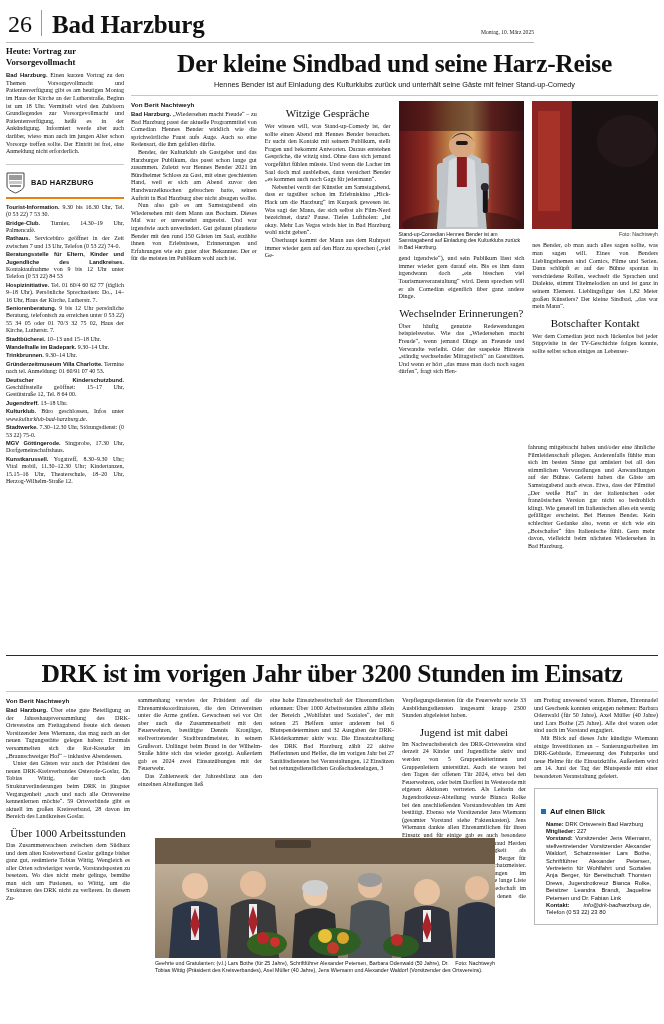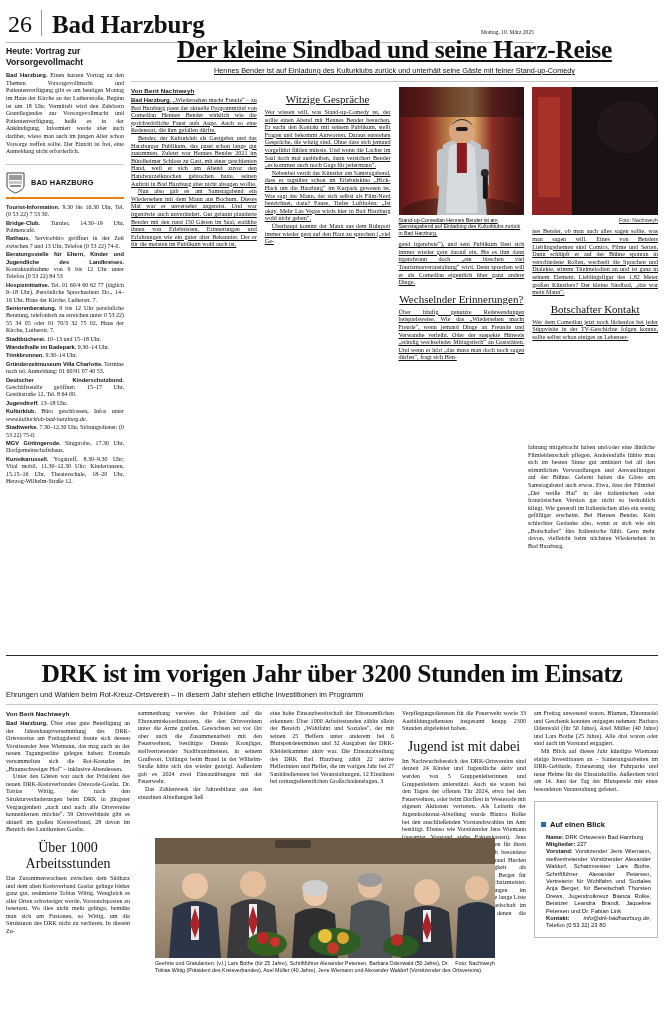--- a/index.html
+++ b/index.html
@@ -22,51 +22,51 @@
 
   
   .kicker{font-family:"Liberation Sans",sans-serif;font-weight:700;font-size:6.2px;letter-spacing:.1px;margin:0 0 3px 0;}
   .body-text{font-family:"Liberation Serif",serif;font-size:6.1px;line-height:7.6px;text-align:justify;hyphens:auto;margin:0;}
   .body-text + .body-text{text-indent:7px;}
   .lead-in{font-family:"Liberation Sans",sans-serif;font-weight:700;font-size:5.9px;}
   .subhead{font-family:"Liberation Serif",serif;font-size:11px;text-align:center;margin:6px 0 4px 0;font-weight:400;}
 
   
   .rail{position:absolute;left:6px;top:46px;width:118px;}
-  .rail-head{font-family:Liberation Sans, sans-serif;font-weight:700;font-size:8.6px;line-height:10.6px;margin:0 0 5px 0;}
+  .rail-head{font-family:Liberation Serif, serif;font-weight:700;font-size:8.6px;line-height:10.6px;margin:0 0 5px 0;}
   .rail-body{font-family:"Liberation Serif",serif;font-size:6.0px;line-height:7.6px;text-align:justify;margin:0;}
   .rail-sep{border-bottom:1px solid #c8c8c8;margin:8px 0 7px 0;}
   .rail-badge{display:flex;align-items:center;gap:6px;margin-bottom:3px;}
   .badge-crest{width:19px;height:22px;flex:0 0 19px;position:relative;}
   .badge-crest svg{display:block;}
   .badge-word{font-family:"Liberation Sans",sans-serif;font-weight:700;font-size:7.4px;letter-spacing:.2px;}
   .badge-rule{height:2px;background:#e8820c;margin:2px 0 5px 0;}
   .rail-entry{font-family:"Liberation Serif",serif;font-size:6.0px;line-height:7.4px;text-align:justify;margin:0 0 1px 0;}
   .rail-entry b{font-family:"Liberation Sans",sans-serif;font-weight:700;font-size:5.7px;}
   .rail-entry i{font-style:italic;}
 
   
-  .art1{position:absolute;left:131px;top:32px;width:527px;text-decoration:underline;}
+  .art1{position:absolute;left:131px;top:46px;width:527px;}
   .head1{font-family:"Liberation Serif",serif;font-weight:700;font-size:25.5px;line-height:27px;letter-spacing:-0.3px;text-align:center;margin:4px 0 3px 0;}
   .dek1{font-family:"Liberation Sans",sans-serif;font-size:7.3px;text-align:center;margin:0 0 6px 0;color:#111;}
   .rule-thin{border-top:1px solid #c6c6c6;margin:4px 0 5px 0;}
   .cols4{display:flex;gap:8px;}
   .col{width:126px;}
   .photo{width:100%;background:#2a2024;position:relative;overflow:hidden;}
   .cap{font-family:"Liberation Sans",sans-serif;font-size:5.2px;line-height:6.4px;margin:2px 0 5px 0;display:flex;gap:6px;}
   .cap .credit{margin-left:auto;white-space:nowrap;color:#333;}
 
   
   .art2{position:absolute;left:6px;top:655px;width:652px;}
   .rule-thick{border-top:1.6px solid #2b2b2b;margin-bottom:4px;}
   .head2{font-family:"Liberation Serif",serif;font-weight:700;font-size:25.5px;line-height:27px;letter-spacing:-0.4px;margin:2px 0 3px 0;text-align:center;}
   .dek2{font-family:"Liberation Sans",sans-serif;font-size:7.4px;margin:0 0 5px 0;}
   .cols5{display:flex;gap:8px;}
   .col5{width:124px;}
-  .subhead2{font-family:"Liberation Serif",serif;font-size:14px;text-align:center;margin:6px 0 3px 0;}
+  .subhead2{font-family:"Liberation Serif",serif;font-size:11px;text-align:center;margin:6px 0 3px 0;}
 
   
   .infobox{border:1px solid #b9b9b9;padding:5px 6px 7px 6px;margin-top:7px;}
   .ib-head{font-family:"Liberation Sans",sans-serif;font-weight:700;font-size:7.6px;display:flex;align-items:center;gap:4px;margin-bottom:5px;margin-top:13px;}
   .ib-square{width:5px;height:5px;background:#1f6fb2;display:inline-block;}
   .ib-body{font-family:"Liberation Sans",sans-serif;font-size:5.8px;line-height:7.4px;text-align:justify;padding-left:5px;}
   .ib-body b{font-weight:700;}
   .ib-body i{font-style:italic;}
 
   .photo-wide{width:100%;background:#3a2f2b;overflow:hidden;position:relative;}
@@ -202,21 +202,20 @@
     </div>
   </div>
 
   <div style="position:absolute;left:528px;top:444px;width:127px;">
     <p class="body-text">fahrung mitgebracht haben und/oder eine ähnliche Filmleidenschaft pflegen. Anderenfalls fühlte man sich im besten Sinne gut amüsiert bei all den stimmlichen Verwandlungen und Anwandlungen auf der Bühne. Gelernt haben die Gäste am Samstagabend auch etwas. Etwa, dass der Filmtitel „Der weiße Hai“ in der italienischen oder französischen Version gar nicht so bedrohlich klingt. Wie generell im Italienischen alles ein wenig gefälliger erscheint. Bei Hennes Bender. Kein schlechter Gedanke also, wenn er sich wie ein „Botschafter“ fürs Italienische fühlt. Gern mehr davon, vielleicht beim nächsten Wiedersehen in Bad Harzburg.</p>
   </div>
 
   <div class="art2">
     <div class="rule-thick"></div>
     <div class="head2">DRK ist im vorigen Jahr über 3200 Stunden im Einsatz</div>
-    <div class="dek2">Ehrungen und Wahlen beim Rot-Kreuz-Ortsverein – In diesem Jahr stehen etliche Investitionen im Programm</div>
     <div class="rule-thin"></div>
 
     <div class="cols5">
 
       <div class="col5">
         <div class="kicker">Von Berit Nachtweyh</div>
         <p class="body-text"><span class="lead-in">Bad Harzburg.</span> <span>Über eine gute Beteiligung an der Jahreshauptversammlung des DRK-Ortsvereins am Freitagabend freute sich dessen Vorsitzender Jens Wiemann, das mag auch an der neuen Tagungsstätte gelegen haben: Erstmals versammelten sich die Rot-Kreuzler im „Braunschweiger Hof“ – inklusive Abendessen.</span></p>
         <p class="body-text">Unter den Gästen war auch der Präsident des neuen DRK-Kreisverbandes Osterode-Goslar, Dr. Tobias Wittig, der nach den Strukturveränderungen beim DRK in jüngster Vergangenheit „nach und nach alle Ortsvereine kennenlernen möchte“. 59 Ortsverbände gibt es aktuell im großen Kreisverband, 28 davon im Bereich des Landkreises Goslar.</p>
         <div class="subhead2">Über 1000 Arbeitsstunden</div>
         <p class="body-text">Das Zusammenwachsen zwischen dem Südharz und dem alten Kreisverband Goslar gelinge bisher ganz gut, resümierte Tobias Wittig. Wengleich es aller Orten schwieriger werde, Vorstandsposten zu besetzen. Wo dies nicht mehr gelinge, bemühe man sich um Fusionen, so Wittig, um die Strukturen des DRK nicht zu verlieren. In diesem Zu-</p>

